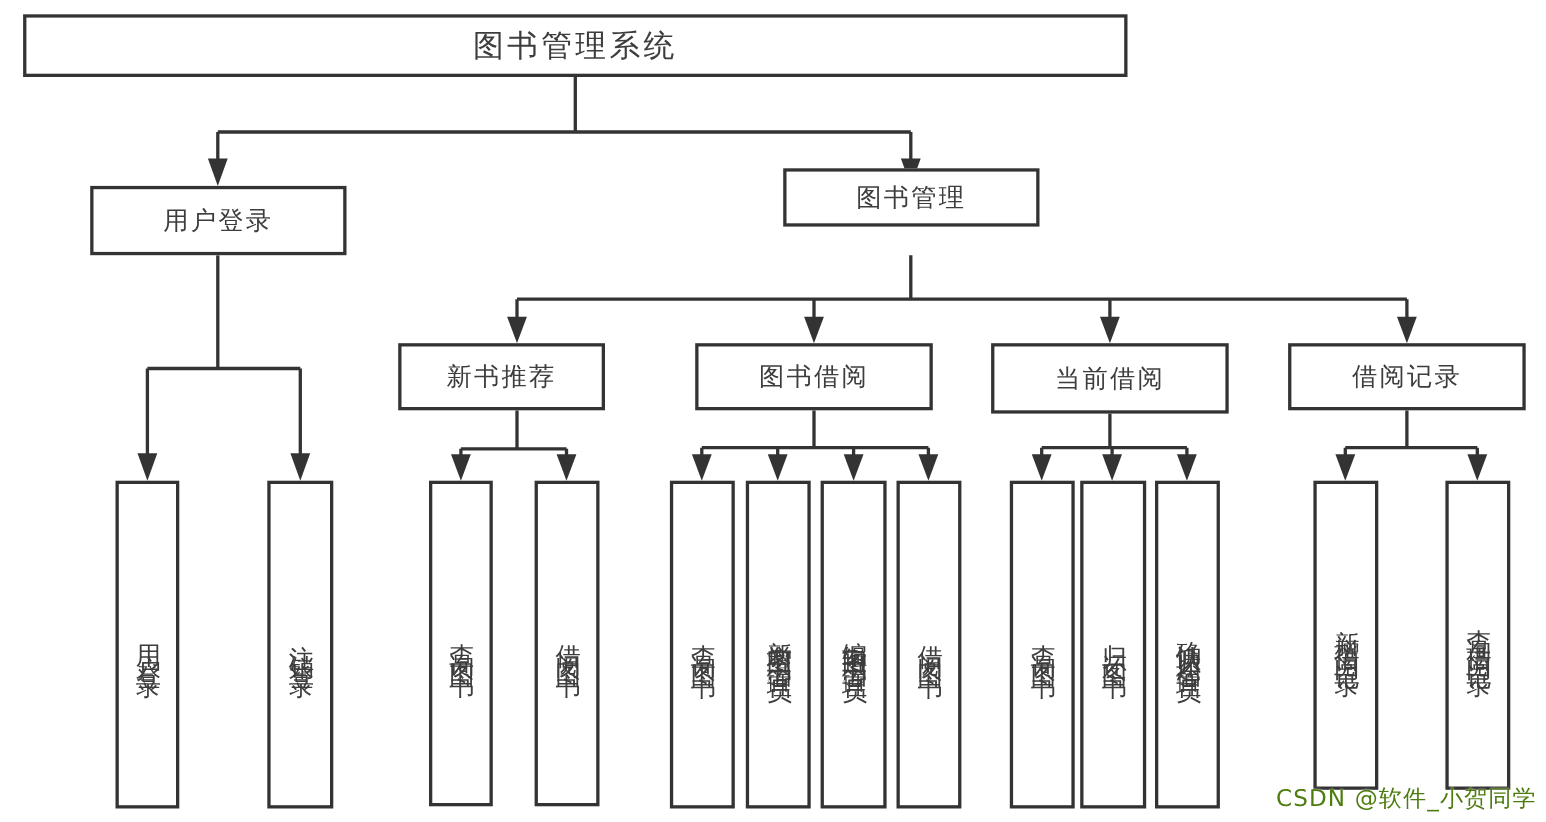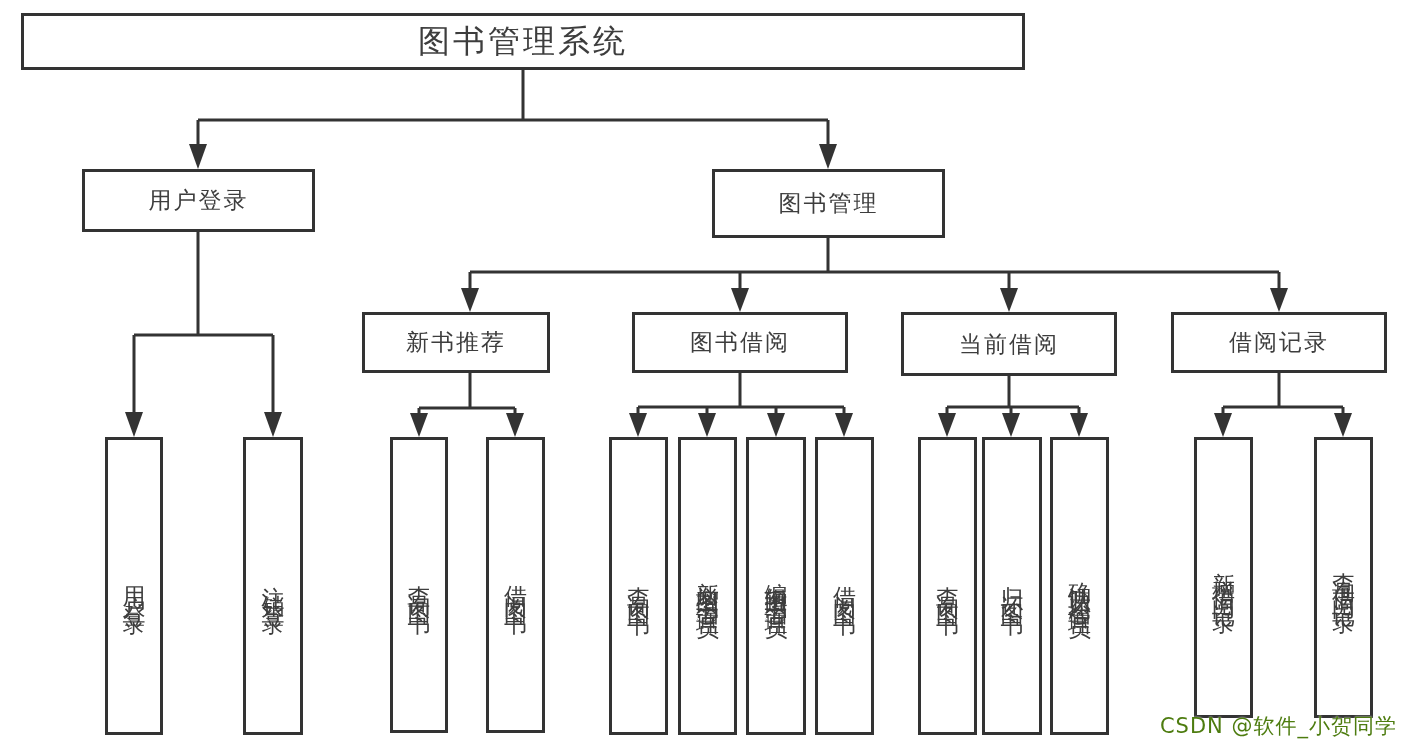--- a/index.html
+++ b/index.html
@@ -6,21 +6,21 @@
   .canvas{
     position:relative;width:1405px;height:747px;background:#ffffff;
     font-family:"DejaVu Sans","Liberation Sans",sans-serif;overflow:hidden;
   }
   svg.connectors{position:absolute;left:0;top:0;z-index:1;}
   .box{
     position:absolute;background:#ffffff;border:3px solid #333333;
     box-sizing:border-box;display:flex;align-items:center;justify-content:center;
     color:#3d3d3d;z-index:2;
   }
-  .root{font-size:32px;letter-spacing:3px;}
+  .root{font-size:28px;letter-spacing:3px;}
   .h{font-size:23px;letter-spacing:2px;}
   .v{font-size:23px;}
   .v .vtext{writing-mode:vertical-rl;text-orientation:mixed;letter-spacing:9px;line-height:1;}
   .ls-tight .vtext{letter-spacing:5px;}
   .ls-mid .vtext{letter-spacing:8px;}
   .watermark{
     position:absolute;right:8px;top:712px;z-index:3;
     font-size:21px;color:#4d7c0f;letter-spacing:1px;text-shadow:0 0 2px #ffffff;
   }
 </style>
@@ -65,21 +65,21 @@
       <polygon points="1002,413 1020,413 1011,437"></polygon>
       <polygon points="1070,413 1088,413 1079,437"></polygon>
       <polygon points="1214,413 1232,413 1223,437"></polygon>
       <polygon points="1334,413 1352,413 1343,437"></polygon>
     </g>
   </svg>
 
   <div class="box root" style="left:21px;top:13px;width:1004px;height:57px;">图书管理系统</div>
 
   <div class="box h" style="left:82px;top:169px;width:233px;height:63px;">用户登录</div>
-  <div class="box h" style="left:712px;top:169px;width:233px;height:69px;">图书管理</div>
+  <div class="box h" style="left:712px;top:153px;width:233px;height:53px;">图书管理</div>
 
   <div class="box h" style="left:362px;top:312px;width:188px;height:61px;">新书推荐</div>
   <div class="box h" style="left:632px;top:312px;width:216px;height:61px;text-align:right;">图书借阅</div>
   <div class="box h" style="left:901px;top:312px;width:216px;height:64px;">当前借阅</div>
   <div class="box h" style="left:1171px;top:312px;width:216px;height:61px;">借阅记录</div>
 
   <div class="box v" style="left:105px;top:437px;width:58px;height:298px;">
     <span class="vtext">用户登录</span>
   </div>
   <div class="box v" style="left:243px;top:437px;width:60px;height:298px;">

